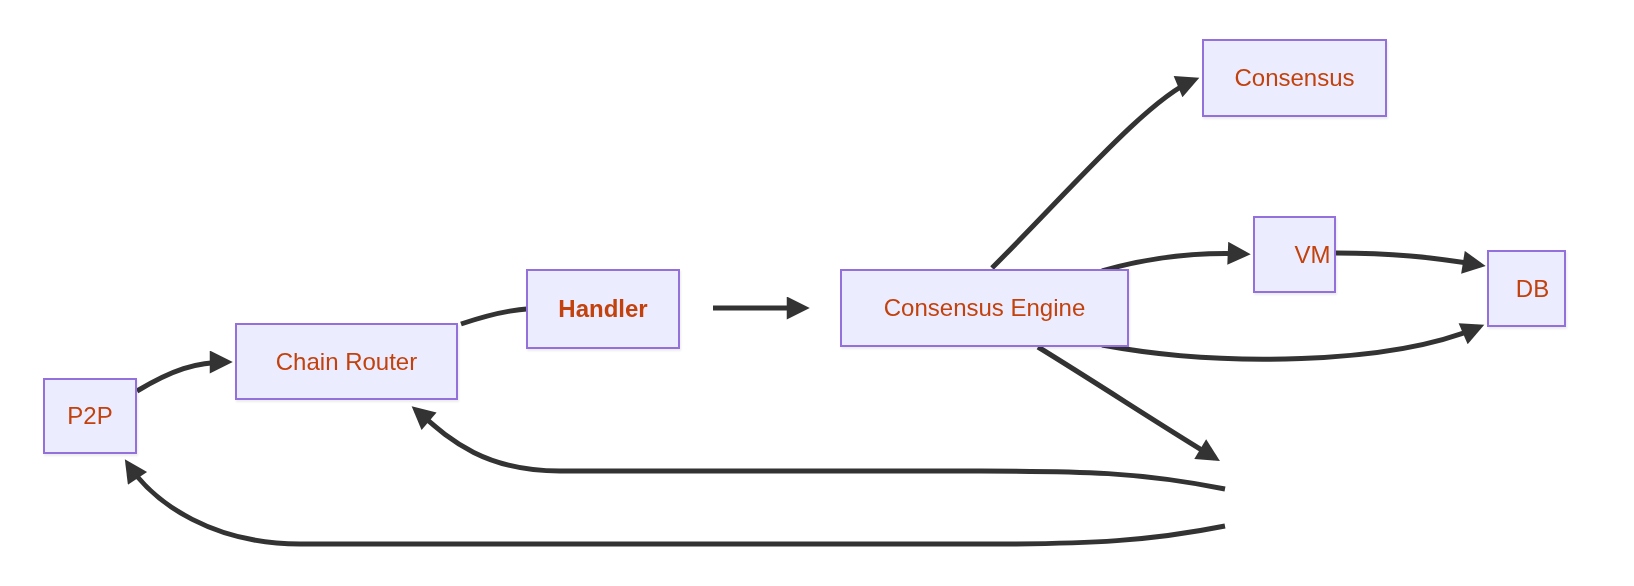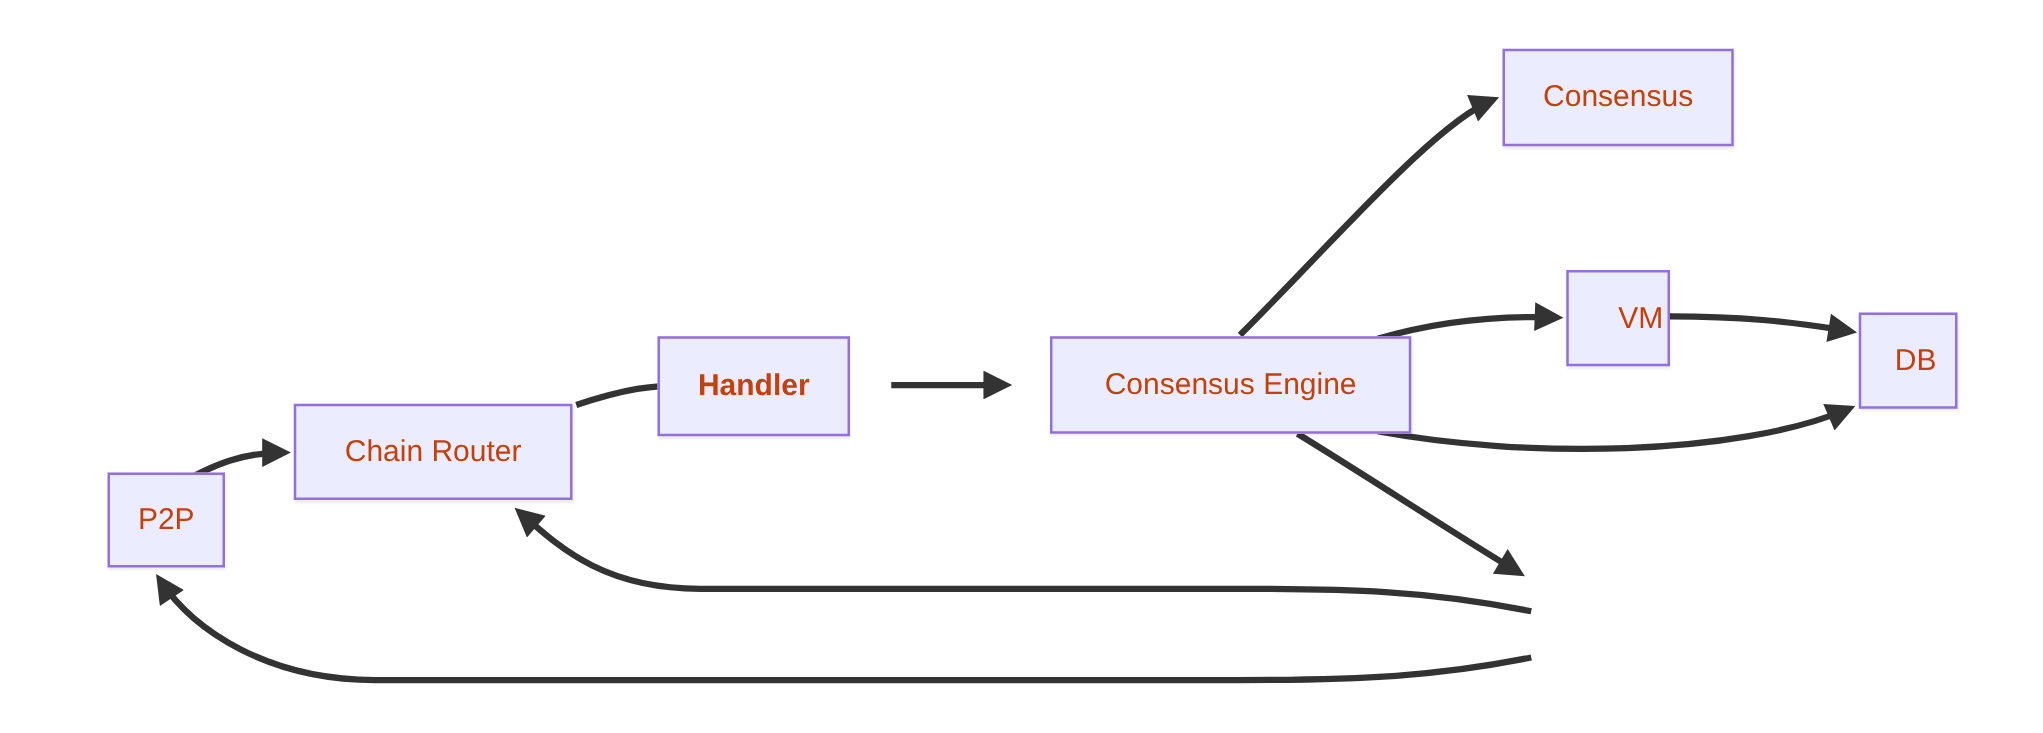--- a/index.html
+++ b/index.html
@@ -32,21 +32,21 @@
     background: #ECECFF;
     border: 2px solid #9370DB;
     color: #c2410c;
     display: flex;
     align-items: center;
     justify-content: center;
     font-size: 24px;
     white-space: nowrap;
     box-shadow: 1px 2px 2px rgba(0,0,0,0.08);
   }
-  .n-p2p              { left: 43px;   top: 378px; width: 94px;  height: 76px; margin-left: 43px; }
+  .n-p2p              { left: 43px;   top: 378px; width: 94px;  height: 76px; }
   .n-chain-router     { left: 235px;  top: 323px; width: 223px; height: 77px; }
   .n-handler          { left: 526px;  top: 269px; width: 154px; height: 80px; font-weight: bold; }
   .n-consensus-engine { left: 812px;  top: 269px; width: 289px; height: 78px; margin-left: 28px; }
   .n-consensus        { left: 1202px; top: 39px;  width: 185px; height: 78px; }
   .n-vm               { left: 1253px; top: 216px; width: 83px;  height: 77px; padding-left: 36px; }
   .n-db               { left: 1487px; top: 250px; width: 79px;  height: 77px; padding-left: 12px; }
   .n-sender           { left: 1225px; top: 465px; width: 142px; height: 80px; }
 </style>
 </head>
 <body>

